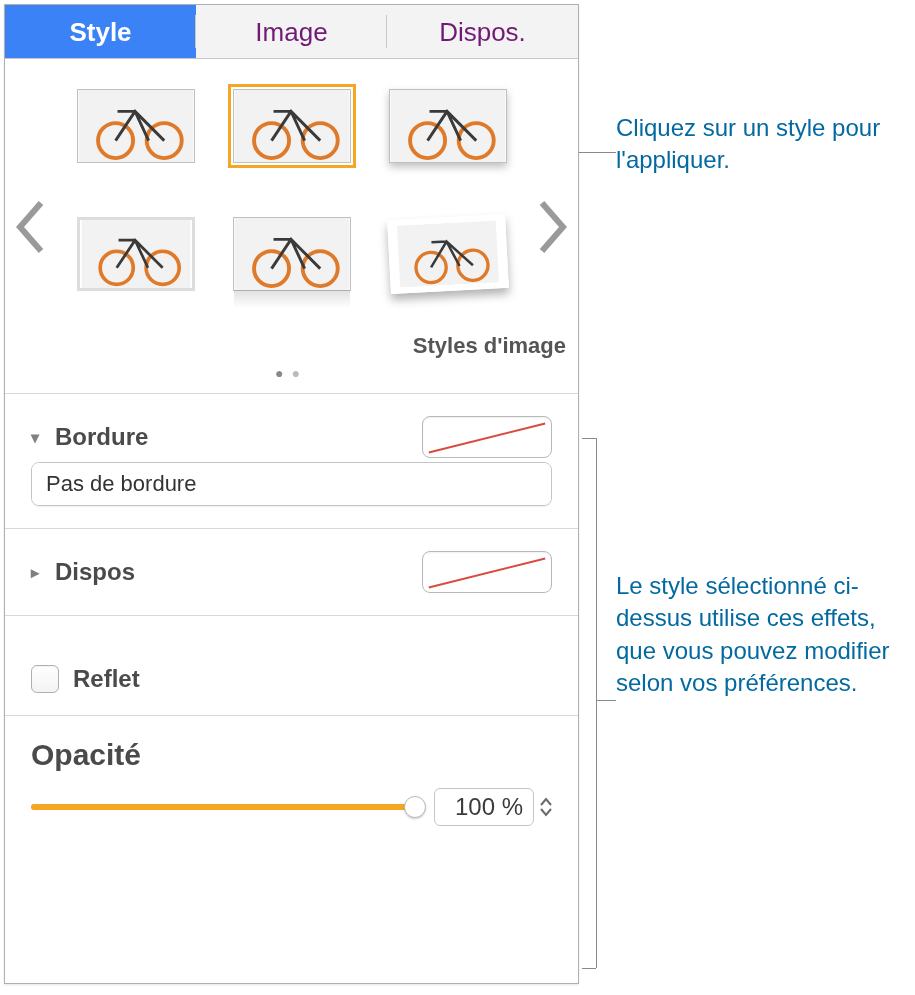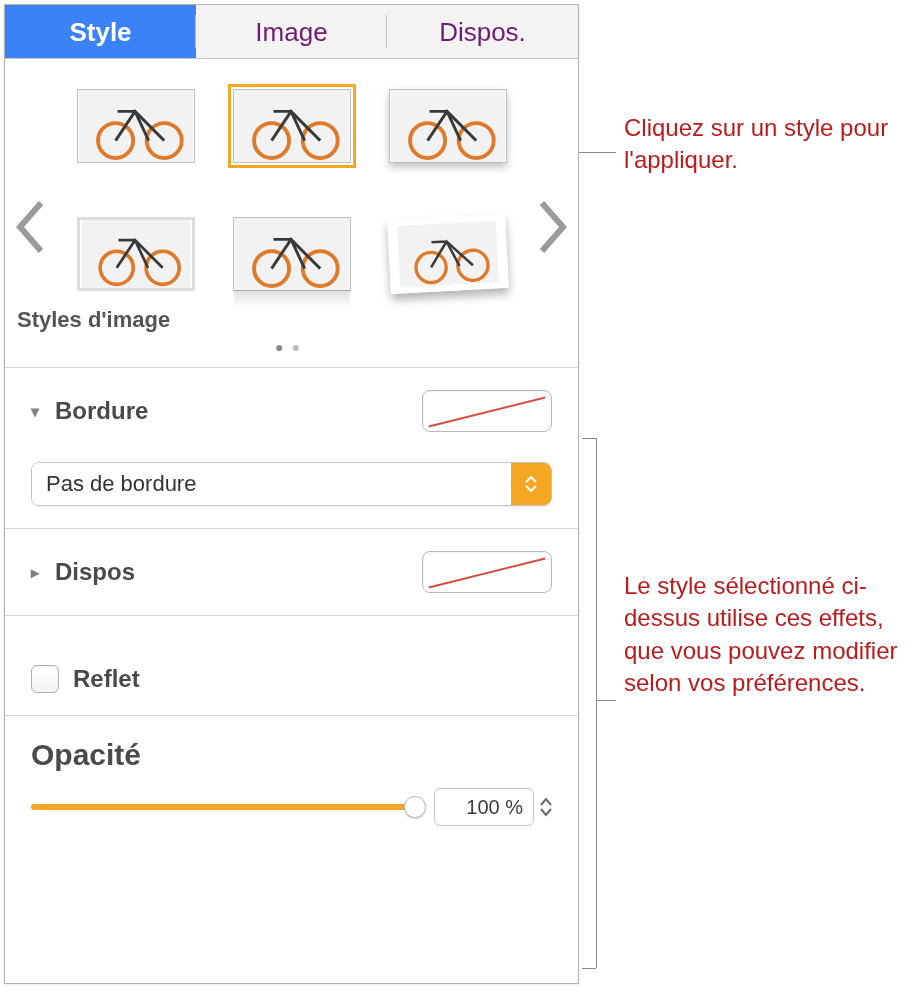--- a/index.html
+++ b/index.html
@@ -94,23 +94,24 @@
     left: 0; right: 0; top: 100%;
     height: 18px;
     background: linear-gradient(to bottom, rgba(100,100,100,0.2), transparent);
   }
   .thumb.polaroid {
     border: 6px solid #fff;
     box-shadow: 0 6px 10px rgba(0,0,0,0.3);
     transform: rotate(-3deg);
   }
   .styles-title {
-    text-align: left;
+    text-align: right;
     font-size: 22px;
     font-weight: 600;
+    margin-top: 26px;
     color: #555;
   }
   .dots {
     text-align: center;
     margin-top: 6px;
     font-size: 14px;
     color: #bbb;
     letter-spacing: 8px;
   }
   .dots .active-dot { color: #888; }
@@ -149,28 +150,29 @@
   .none-swatch::after {
     content: "";
     position: absolute;
     left: 4px; right: 4px; top: 50%;
     height: 0;
     border-top: 2px solid #d94a3f;
     transform: rotate(-14deg);
     transform-origin: center;
   }
   .dropdown {
-    margin-top: 30px;
+    margin-top: 4px;
     display: flex;
     align-items: stretch;
     border: 1px solid #c4c4c4;
     border-radius: 8px;
     height: 44px;
     overflow: hidden;
     box-shadow: 0 1px 1px rgba(0,0,0,0.06);
+    flex-direction: column;
   }
   .dropdown .dd-label {
     flex: 1;
     padding: 0 14px;
     line-height: 42px;
     font-size: 22px;
     color: #333;
     background: #fff;
   }
   .dropdown .dd-arrows {
@@ -250,40 +252,39 @@
     display: flex;
     align-items: stretch;
   }
   .stepper-value {
     width: 100px;
     height: 38px;
     border: 1px solid #c4c4c4;
     border-radius: 6px;
     text-align: right;
     padding: 0 10px;
-    font-size: 20px;
+    font-size: 24px;
     line-height: 36px;
     background: #fff;
   }
   .stepper-arrows {
     display:flex;
     flex-direction:column;
     margin-left:6px;
     color:#6a6a6a;
     justify-content:center;
   }
   .stepper-arrows svg { width:12px; height:10px; cursor:pointer; }
 
   
   .callout {
     position: absolute;
     font-size: 24px;
     line-height: 1.35;
-    color: #b91c1c;
-    margin-left: 8px;
+    color: #0369a1;
   }
   .callout-1 { left: 616px; top: 112px; width: 280px; }
   .callout-2 { left: 616px; top: 570px; width: 290px; }
   .callout-line { position:absolute; background:#8a8a8a; }
   .line-1h { left: 508px; top: 152px; width: 108px; height: 1px; }
   .line-1v { left: 508px; top: 152px; width: 1px; height: 10px; }
 
   .line-2h { left: 596px; top: 700px; width: 20px; height: 1px; }
   .line-2v { left: 596px; top: 438px; width: 1px; height: 530px; }
   .line-2t { left: 582px; top: 438px; width: 14px; height: 1px; }

